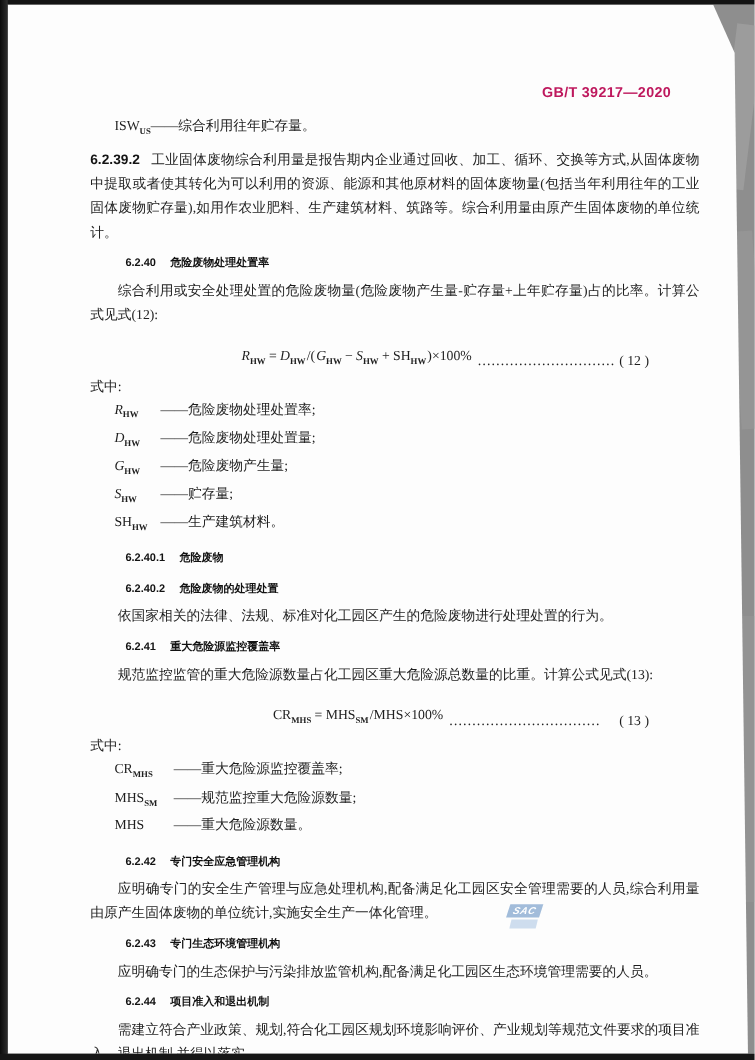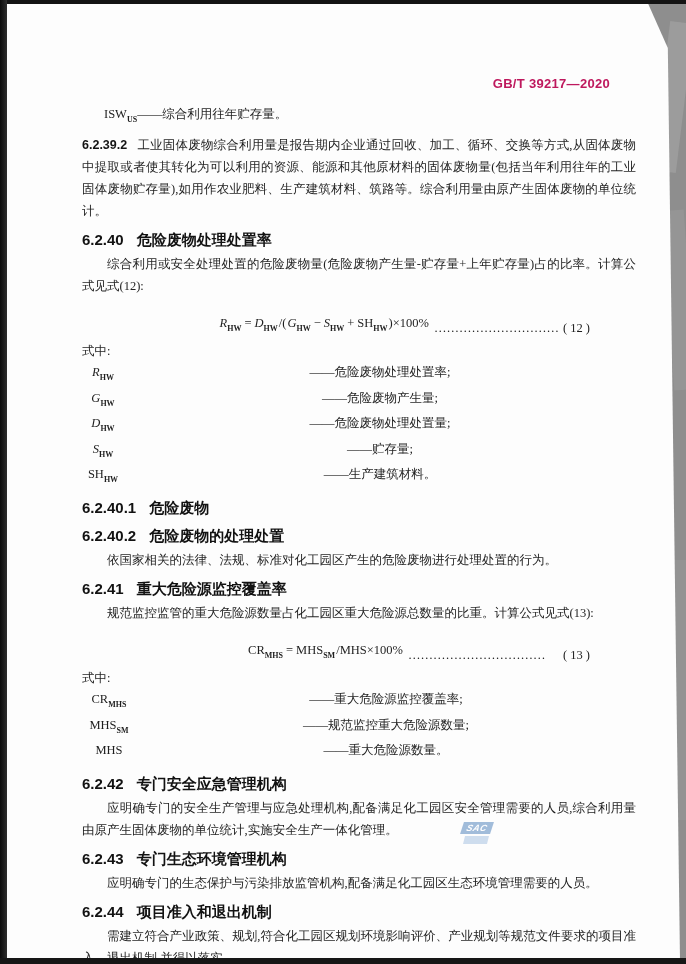--- a/index.html
+++ b/index.html
@@ -33,41 +33,41 @@
   }
 
   .def-line { margin-top:10px; margin-left:22px; line-height:22px; font-size:12.5px; }
 
   .numpara { margin-top:3px; font-size:12.5px; line-height:22px; text-align:justify; }
   .numpara .cnum {
     font-family:"Liberation Sans",sans-serif; font-weight:700; margin-right:10px; color:#141414;
   }
 
   .clause-head {
-    margin-top:8px; line-height:20px; font-size:15px;
-    font-family:"Liberation Sans",sans-serif; font-weight:700; color:#121212;
+    margin-top:8px; line-height:20px; font-size:10px;
+    font-family:"Liberation Sans",sans-serif; font-weight:700; color:#121212;margin-left:32px;
   }
   .clause-head .cnum { margin-right:13px; font-weight:700; }
 
   .bpara { margin-top:3px; font-size:12.5px; line-height:22px; text-align:justify; text-indent:2em; }
 
   .feq-row { display:flex; align-items:flex-end; font-size:12.5px; line-height:22px; margin-top:15px; }
   .feq-spacer { flex:1.1; }
   .feq { white-space:nowrap; }
   .fvar { font-style:italic; }
   .rvar { font-style:normal; }
   sub  { font-size:8px;font-weight:bold; }
   .fop { padding:0 3px; }
   .fop-tight { padding:0 1px; }
   .feq-dots { flex:1; overflow:hidden; white-space:nowrap; margin:0 4px; color:#222; }
   .feq-num  { padding-right:46px; white-space:nowrap; }
 
   .where { line-height:22px; font-size:12.5px; margin-top:1px; }
 
-  .defrow { display:flex; line-height:20px; font-size:12.5px;text-align:center; }
+  .defrow { display:flex; margin-left:22px; line-height:20px; font-size:12.5px; }
   .defrow .term  { flex:none; width:42px; white-space:nowrap; }
   .defrow .term-w{ flex:none; width:54px; white-space:nowrap; }
   .defrow .desc  { flex:1; }
 
   
   .watermark { position:absolute; left:453px; top:818px; width:34px; height:25px; z-index:1; opacity:.95; }
   .wm-top {
     width:30px; height:12px; margin-left:2px; background:#9db9d9; transform:skewX(-18deg);
     display:flex; align-items:center; justify-content:center;
   }
@@ -120,26 +120,26 @@
       <span class="feq-num">( 12 )</span>
     </div>
 
     <div class="where">式中:</div>
 
     <div class="defrow">
       <span class="term"><span class="fvar">R</span><sub>HW</sub></span>
       <span class="desc">——危险废物处理处置率;</span>
     </div>
     <div class="defrow">
+      <span class="term"><span class="fvar">D</span><sub>HW</sub></span>
+      <span class="desc">——危险废物处理处置量;</span>
+    </div>
+    <div class="defrow">
       <span class="term"><span class="fvar">G</span><sub>HW</sub></span>
       <span class="desc">——危险废物产生量;</span>
-    </div>
-    <div class="defrow">
-      <span class="term"><span class="fvar">D</span><sub>HW</sub></span>
-      <span class="desc">——危险废物处理处置量;</span>
     </div>
     <div class="defrow">
       <span class="term"><span class="fvar">S</span><sub>HW</sub></span>
       <span class="desc">——贮存量;</span>
     </div>
     <div class="defrow">
       <span class="term"><span class="rvar">SH</span><sub>HW</sub></span>
       <span class="desc">——生产建筑材料。</span>
     </div>
 

